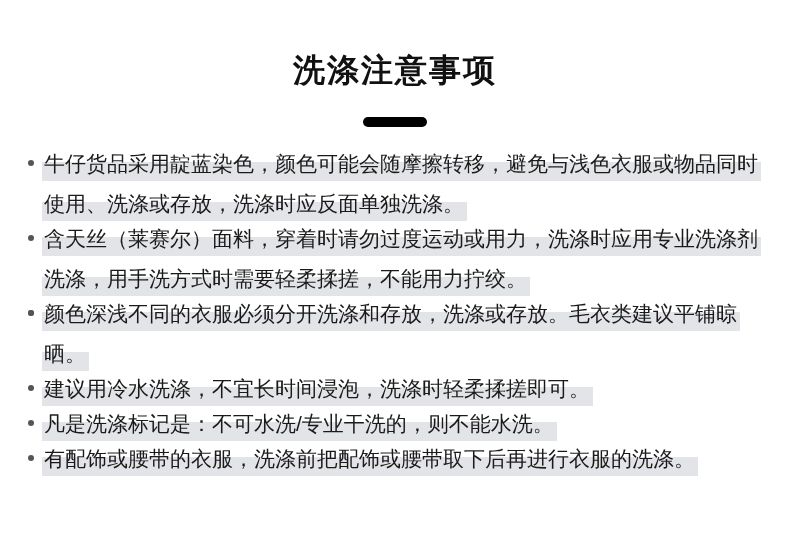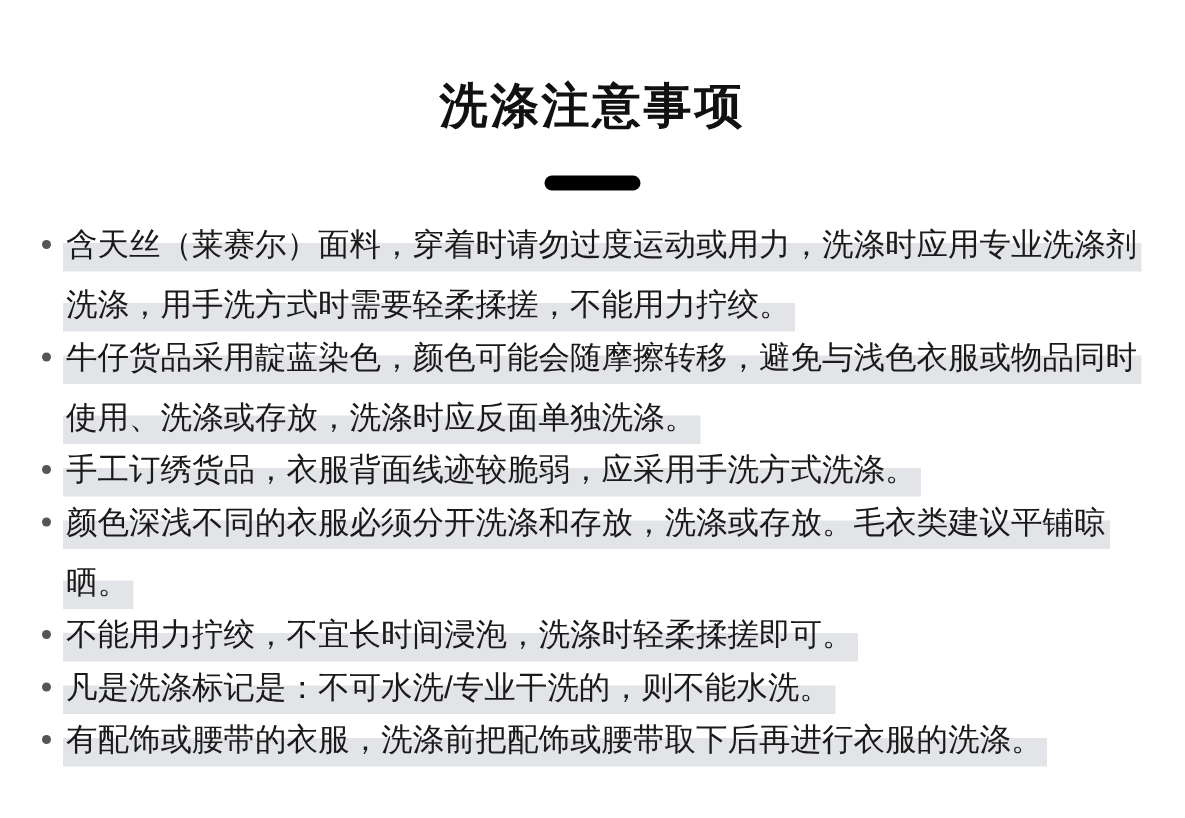--- a/index.html
+++ b/index.html
@@ -65,41 +65,40 @@
 </style>
 </head>
 <body>
 
 <main class="page">
   <h1 class="page-title">洗涤注意事项</h1>
   <div class="title-divider"></div>
   <ul class="notes-list" id="notes-list">
   <li class="note-item">
     <span class="bullet-dot"></span>
+    <span class="hl">牛仔货品采用靛蓝染色，颜色可能会随摩擦转移，避免与浅色衣服或物品同时使用、洗涤或存放，洗涤时应反面单独洗涤。</span>
+  </li>
+
+  <li class="note-item">
+    <span class="bullet-dot"></span>
     <span class="hl">含天丝（莱赛尔）面料，穿着时请勿过度运动或用力，洗涤时应用专业洗涤剂洗涤，用手洗方式时需要轻柔揉搓，不能用力拧绞。</span>
   </li>
 
   <li class="note-item">
     <span class="bullet-dot"></span>
-    <span class="hl">牛仔货品采用靛蓝染色，颜色可能会随摩擦转移，避免与浅色衣服或物品同时使用、洗涤或存放，洗涤时应反面单独洗涤。</span>
-  </li>
-
-  <li class="note-item">
-    <span class="bullet-dot"></span>
-    <span class="hl">手工订绣货品，衣服背面线迹较脆弱，应采用手洗方式洗涤。</span>
   </li>
 
   <li class="note-item">
     <span class="bullet-dot"></span>
     <span class="hl">颜色深浅不同的衣服必须分开洗涤和存放，洗涤或存放。毛衣类建议平铺晾晒。</span>
   </li>
 
   <li class="note-item">
     <span class="bullet-dot"></span>
-    <span class="hl">不能用力拧绞，不宜长时间浸泡，洗涤时轻柔揉搓即可。</span>
+    <span class="hl">建议用冷水洗涤，不宜长时间浸泡，洗涤时轻柔揉搓即可。</span>
   </li>
 
   <li class="note-item">
     <span class="bullet-dot"></span>
     <span class="hl">凡是洗涤标记是：不可水洗/专业干洗的，则不能水洗。</span>
   </li>
 
   <li class="note-item">
     <span class="bullet-dot"></span>
     <span class="hl">有配饰或腰带的衣服，洗涤前把配饰或腰带取下后再进行衣服的洗涤。</span>

